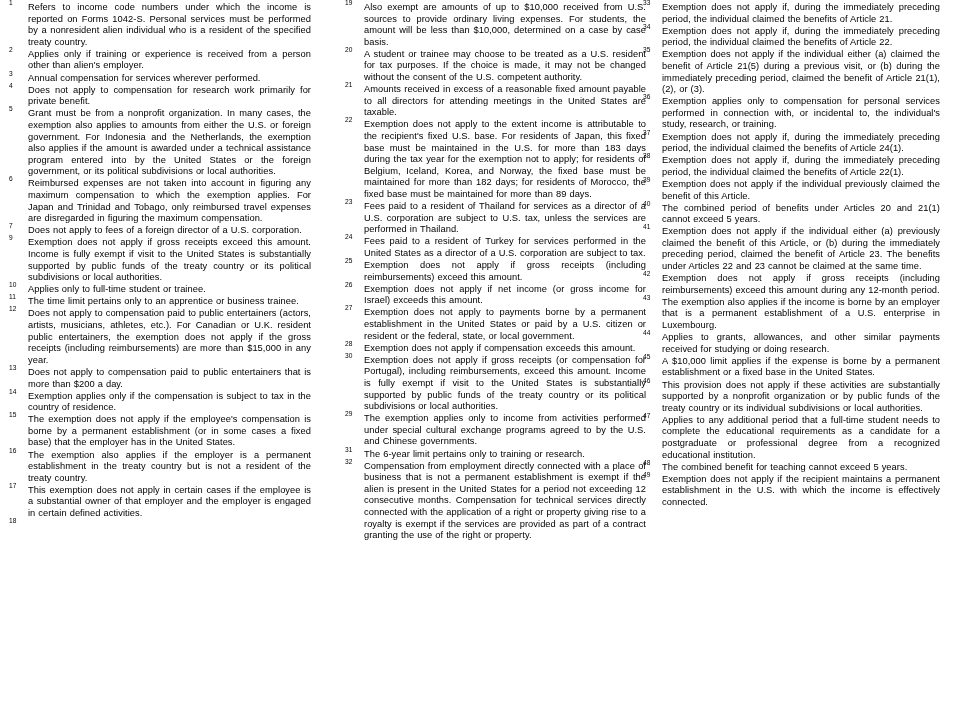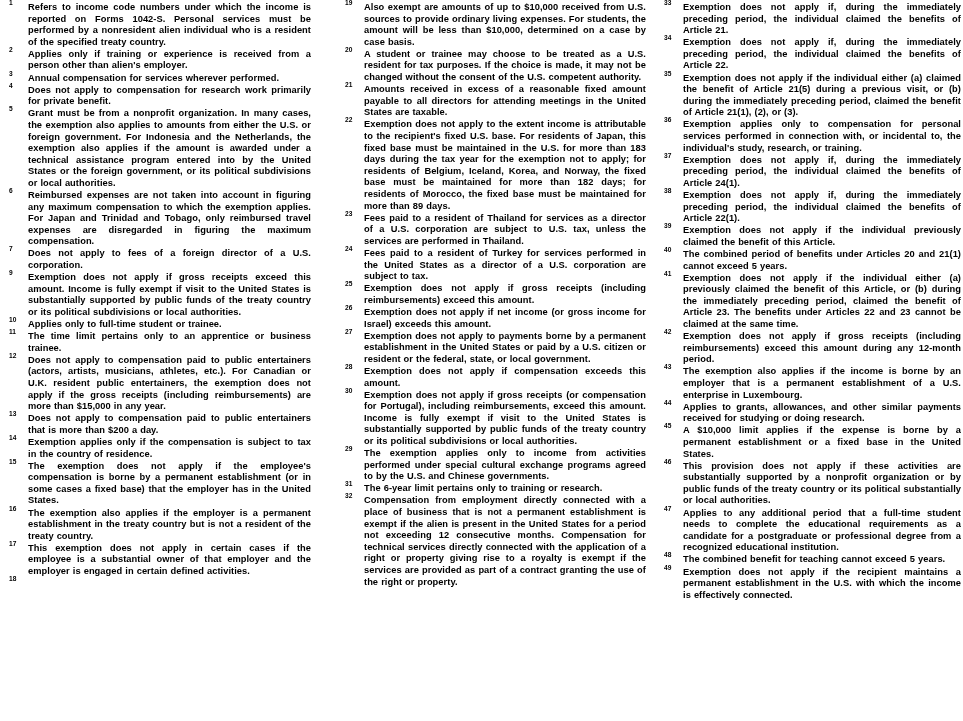--- a/index.html
+++ b/index.html
@@ -14,25 +14,24 @@
     background: #ffffff;
     color: #000000;
     font-family: "Liberation Sans", sans-serif;
     font-size: 9.3px;
     line-height: 11.6px;
     overflow: hidden;
   }
   .col {
     position: absolute;
     top: 2px;
-    font-weight: bold;
   }
   .col-1 { left: 8px;   width: 303px; }
   .col-2 { left: 344px; width: 302px; }
-  .col-3 { left: 663px; width: 298px; }
+  .col-3 { left: 642px; width: 298px; }
   .fn {
     position: relative;
     padding-left: 20px;
     text-align: justify;
     margin-bottom: 0.5px;
   }
   .fn-num {
     position: absolute;
     left: 1px;
     top: -2px;
@@ -90,18 +89,18 @@
       <div class="fn"><span class="fn-num">36</span><span class="fn-text">Exemption applies only to compensation for personal services performed in connection with, or incidental to, the individual's study, research, or training.</span></div>
       <div class="fn"><span class="fn-num">37</span><span class="fn-text">Exemption does not apply if, during the immediately preceding period, the individual claimed the benefits of Article 24(1).</span></div>
       <div class="fn"><span class="fn-num">38</span><span class="fn-text">Exemption does not apply if, during the immediately preceding period, the individual claimed the benefits of Article 22(1).</span></div>
       <div class="fn"><span class="fn-num">39</span><span class="fn-text">Exemption does not apply if the individual previously claimed the benefit of this Article.</span></div>
       <div class="fn"><span class="fn-num">40</span><span class="fn-text">The combined period of benefits under Articles 20 and 21(1) cannot exceed 5 years.</span></div>
       <div class="fn"><span class="fn-num">41</span><span class="fn-text">Exemption does not apply if the individual either (a) previously claimed the benefit of this Article, or (b) during the immediately preceding period, claimed the benefit of Article 23. The benefits under Articles 22 and 23 cannot be claimed at the same time.</span></div>
       <div class="fn"><span class="fn-num">42</span><span class="fn-text">Exemption does not apply if gross receipts (including reimbursements) exceed this amount during any 12-month period.</span></div>
       <div class="fn"><span class="fn-num">43</span><span class="fn-text">The exemption also applies if the income is borne by an employer that is a permanent establishment of a U.S. enterprise in Luxembourg.</span></div>
       <div class="fn"><span class="fn-num">44</span><span class="fn-text">Applies to grants, allowances, and other similar payments received for studying or doing research.</span></div>
       <div class="fn"><span class="fn-num">45</span><span class="fn-text">A $10,000 limit applies if the expense is borne by a permanent establishment or a fixed base in the United States.</span></div>
-      <div class="fn"><span class="fn-num">46</span><span class="fn-text">This provision does not apply if these activities are substantially supported by a nonprofit organization or by public funds of the treaty country or its political substantially or local authorities.</span></div>
+      <div class="fn"><span class="fn-num">46</span><span class="fn-text">This provision does not apply if these activities are substantially supported by a nonprofit organization or by public funds of the treaty country or its individual subdivisions or local authorities.</span></div>
       <div class="fn"><span class="fn-num">47</span><span class="fn-text">Applies to any additional period that a full-time student needs to complete the educational requirements as a candidate for a postgraduate or professional degree from a recognized educational institution.</span></div>
       <div class="fn"><span class="fn-num">48</span><span class="fn-text">The combined benefit for teaching cannot exceed 5 years.</span></div>
       <div class="fn"><span class="fn-num">49</span><span class="fn-text">Exemption does not apply if the recipient maintains a permanent establishment in the U.S. with which the income is effectively connected.</span></div>
     </div>
 </div>
 
 </body></html>

